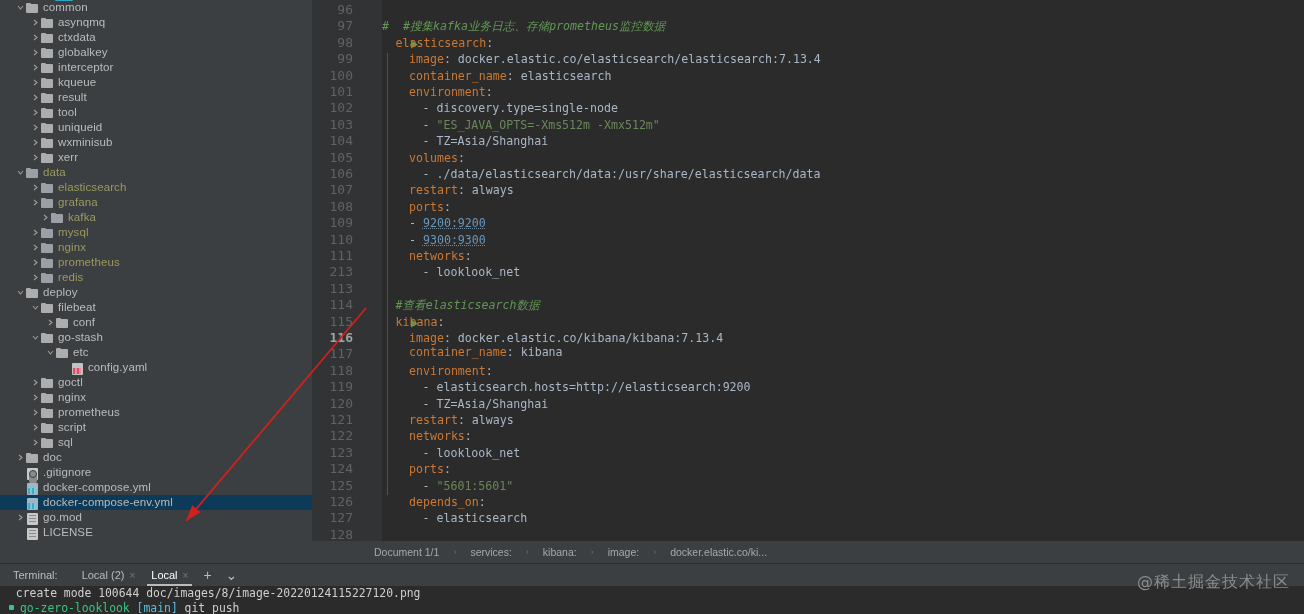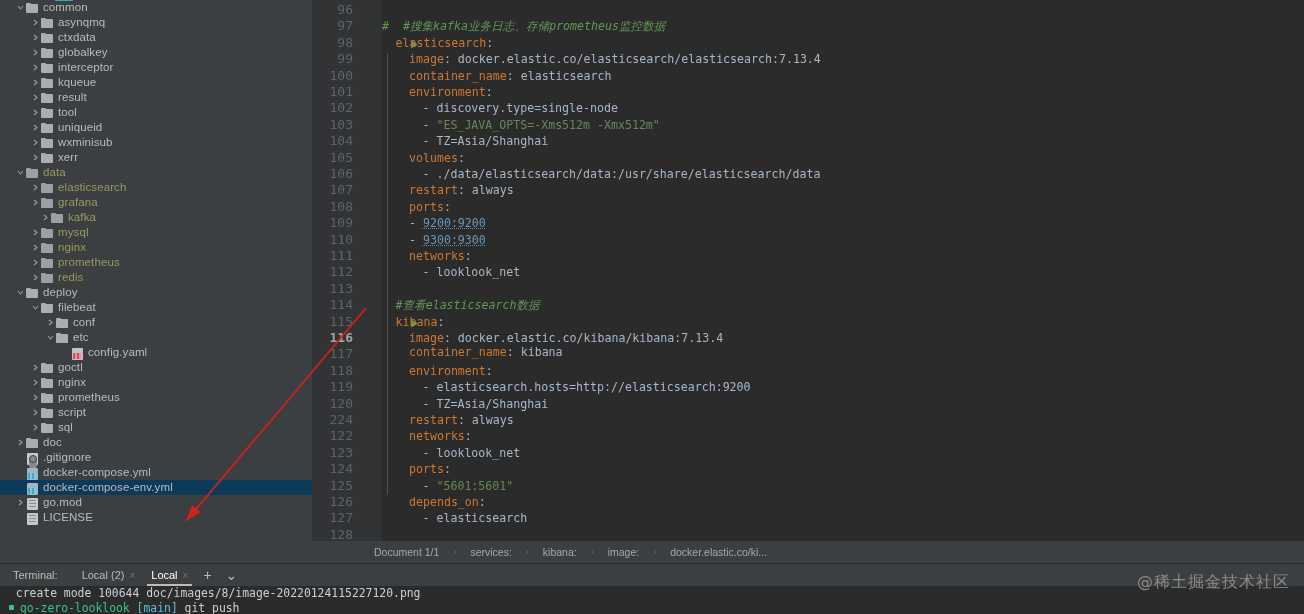--- a/index.html
+++ b/index.html
@@ -378,20 +378,29 @@
           <span class="lbl">filebeat</span>
         </div>
         <div class="row" style="padding-left: 45px;">
           <span class="chev"><svg width="7" height="7" viewBox="0 0 7 7">
               <path d="M2 1 L5 3.5 L2 6" fill="none" stroke="#9C9C9C" stroke-width="1.1"></path>
             </svg></span>
           <span class="ico">
             <span class="fo grey"></span>
           </span>
           <span class="lbl">conf</span>
+        </div>
+        <div class="row" style="padding-left: 30px;">
+          <span class="chev"><svg width="7" height="7" viewBox="0 0 7 7">
+              <path d="M1 2 L3.5 5 L6 2" fill="none" stroke="#9C9C9C" stroke-width="1.1"></path>
+            </svg></span>
+          <span class="ico">
+            <span class="fo grey"></span>
+          </span>
+          <span class="lbl">go-stash</span>
         </div>
         <div class="row" style="padding-left: 45px;">
           <span class="chev"><svg width="7" height="7" viewBox="0 0 7 7">
               <path d="M1 2 L3.5 5 L6 2" fill="none" stroke="#9C9C9C" stroke-width="1.1"></path>
             </svg></span>
           <span class="ico">
             <span class="fo grey"></span>
           </span>
           <span class="lbl">etc</span>
         </div>
@@ -507,30 +516,30 @@
         <div class="ln" style="top: 100.4px;">102</div>
         <div class="ln" style="top: 116.8px;">103</div>
         <div class="ln" style="top: 133.2px;">104</div>
         <div class="ln" style="top: 149.6px;">105</div>
         <div class="ln" style="top: 166px;">106</div>
         <div class="ln" style="top: 182.4px;">107</div>
         <div class="ln" style="top: 198.8px;">108</div>
         <div class="ln" style="top: 215.2px;">109</div>
         <div class="ln" style="top: 231.6px;">110</div>
         <div class="ln" style="top: 248px;">111</div>
-        <div class="ln" style="top: 264.4px;">112</div>
+        <div class="ln" style="top: 264.4px;">213</div>
         <div class="ln" style="top: 280.8px;">113</div>
         <div class="ln" style="top: 297.2px;">114</div>
         <div class="ln" style="top: 313.6px;">115</div>
         <div class="ln cur" style="top: 330px;">116</div>
         <div class="ln" style="top: 346.4px;">117</div>
         <div class="ln" style="top: 362.8px;">118</div>
         <div class="ln" style="top: 379.2px;">119</div>
         <div class="ln" style="top: 395.6px;">120</div>
-        <div class="ln" style="top: 412px;">224</div>
+        <div class="ln" style="top: 412px;">121</div>
         <div class="ln" style="top: 428.4px;">122</div>
         <div class="ln" style="top: 444.8px;">123</div>
         <div class="ln" style="top: 461.2px;">124</div>
         <div class="ln" style="top: 477.6px;">125</div>
         <div class="ln" style="top: 494px;">126</div>
         <div class="ln" style="top: 510.4px;">127</div>
         <div class="ln" style="top: 526.8px;">128</div>
       </div>
     <div id="gutter2">
         <div class="runmark" style="top: 34.8px;"><svg width="9" height="9" viewBox="0 0 9 9">

